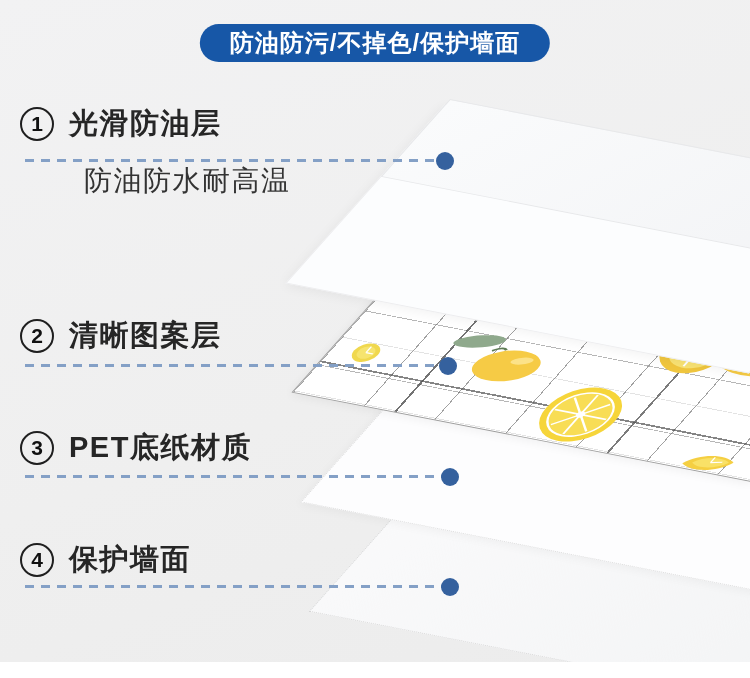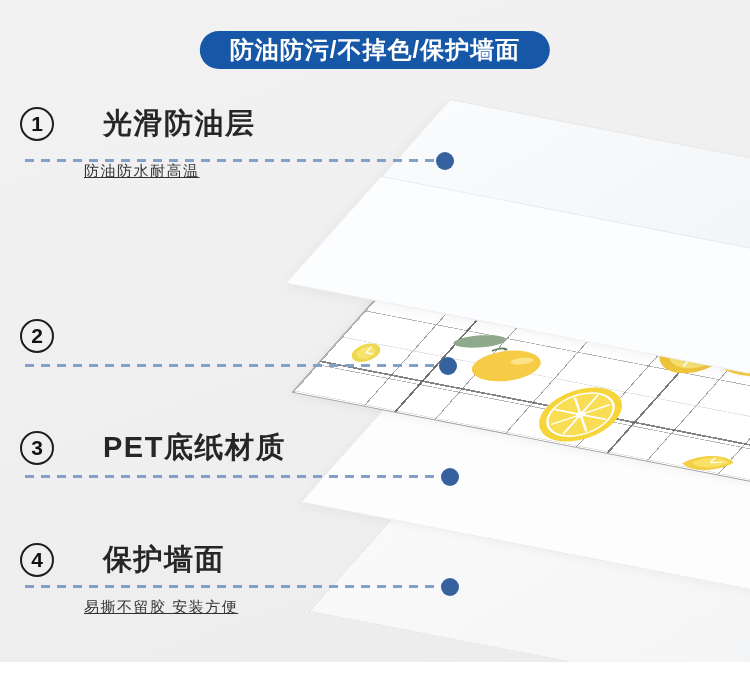--- a/index.html
+++ b/index.html
@@ -3,21 +3,21 @@
 <meta charset="utf-8">
 <style>
   html,body{margin:0;padding:0;background:#ffffff;}
   .stage{
     position:relative;width:750px;height:678px;overflow:hidden;
     background:linear-gradient(160deg,#f2f2f3 0%,#efefef 55%,#ececec 100%);
     font-family:"Liberation Sans",sans-serif;
   }
   
   .banner{
-    position:absolute;top:31px;left:50%;transform:translateX(-50%);
+    position:absolute;top:24px;left:50%;transform:translateX(-50%);
     background:#1757a7;color:#ffffff;height:38px;line-height:38px;
     padding:0 30px;border-radius:19px;font-size:24px;font-weight:700;
     letter-spacing:1px;white-space:nowrap;z-index:11;
   }
   
   .sheet{position:absolute;transform-origin:0 0;
          transform:matrix(0.982,0.191,-0.665,0.747,0,0);}
   #sheet-adhesive{left:473px;top:427px;width:478px;height:245px;
     background:linear-gradient(115deg,#fafafb,#f3f4f5);
     border:1px dotted #d6d6d6;z-index:2;}
@@ -54,22 +54,22 @@
   .caption .l-big{font-size:30px;font-weight:700;}
   .caption .l-small{font-size:16px;}
   
   .callout{position:absolute;left:20px;z-index:10;}
   .callout .row{display:flex;align-items:center;gap:15px;height:40px;}
   .badge{
     width:34px;height:34px;border:2.5px solid #1f1f1f;border-radius:50%;
     display:flex;align-items:center;justify-content:center;
     font-size:21px;font-weight:600;color:#111;box-sizing:border-box;
   }
-  .ct{font-size:29px;font-weight:600;color:#262626;letter-spacing:1.5px;white-space:nowrap;margin-left:34px;}
-  .cs{margin:18px 0 0 64px;font-size:15px;color:#333333;letter-spacing:1.5px;white-space:nowrap;text-decoration:underline;}
+  .ct{font-size:29px;font-weight:600;color:#262626;letter-spacing:1.5px;white-space:nowrap;}
+  .cs{margin:18px 0 0 64px;font-size:28px;color:#333333;letter-spacing:1.5px;white-space:nowrap;}
   #callout-1{top:104px;} #callout-2{top:316px;}
   #callout-3{top:428px;} #callout-4{top:540px;}
   
   .leader{position:absolute;height:3px;z-index:8;
     background:repeating-linear-gradient(90deg,#84a0c6 0 9px,transparent 9px 16px);}
   #leader-1{left:25px;top:159px;width:415px;}
   #leader-2{left:25px;top:364px;width:419px;}
   #leader-3{left:25px;top:475px;width:421px;}
   #leader-4{left:25px;top:585px;width:421px;}
   .ldot{position:absolute;width:18px;height:18px;border-radius:50%;background:#35619e;z-index:9;}
@@ -187,32 +187,32 @@
     <div class="row">
       <span class="badge">1</span>
       <span class="ct">光滑防油层</span>
     </div>
     <div class="cs">防油防水耐高温</div>
   </div>
 
   <div class="callout" id="callout-2">
     <div class="row">
       <span class="badge">2</span>
+      <span class="ct">清晰图案层</span>
     </div>
   </div>
 
   <div class="callout" id="callout-3">
     <div class="row">
       <span class="badge">3</span>
       <span class="ct">PET底纸材质</span>
     </div>
   </div>
 
   <div class="callout" id="callout-4">
     <div class="row">
       <span class="badge">4</span>
       <span class="ct">保护墙面</span>
     </div>
-    <div class="cs">易撕不留胶 安装方便</div>
   </div>
 
   <div class="whiteband"></div>
 </div>
 
 </body></html>

